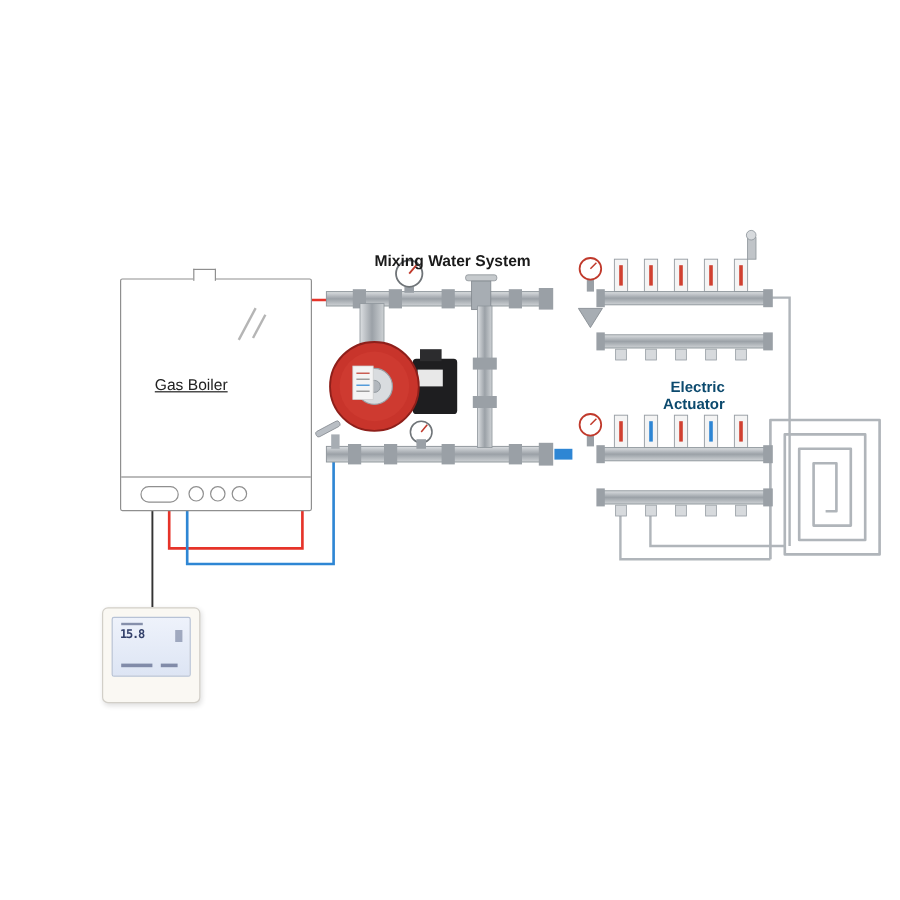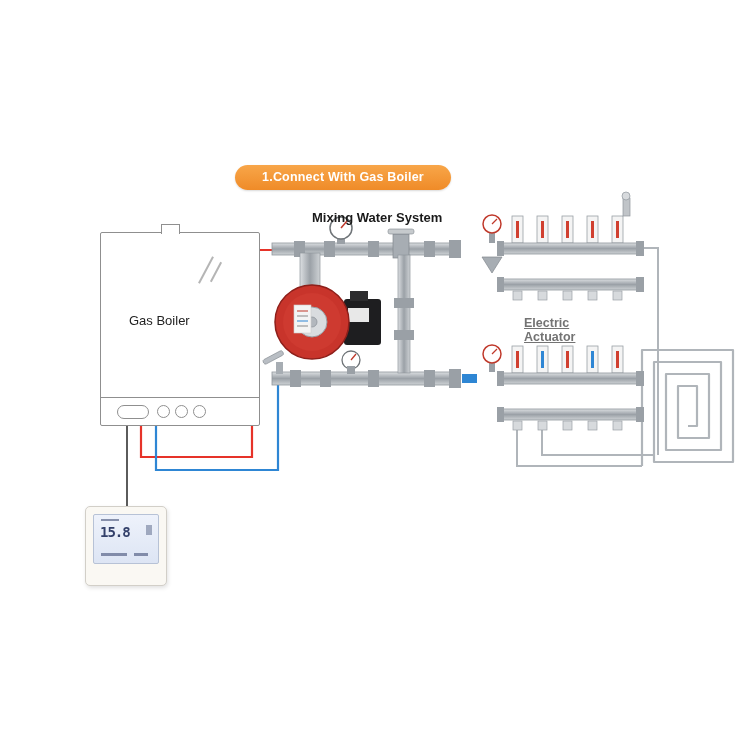--- a/index.html
+++ b/index.html
@@ -8,45 +8,45 @@
   .abs{position:absolute;}
 
   
   .banner{left:235px;top:165px;width:216px;height:25px;border-radius:13px;
           background:linear-gradient(#f8a649,#ef8b28);
           color:#ffffff;font-size:12.5px;font-weight:600;line-height:25px;
           text-align:center;letter-spacing:.2px;box-shadow:0 1px 2px rgba(0,0,0,.15);}
 
   
   .lbl-mixing{left:292px;top:210px;font-size:13px;font-weight:600;color:#1a1a1a;margin-left:20px;}
-  .lbl-actuator{left:524px;top:316px;width:80px;text-align:left;
-                font-size:12.5px;font-weight:700;color:#737373;line-height:14px;text-decoration:underline;}
+  .lbl-actuator{left:524px;top:316px;width:80px;text-align:right;
+                font-size:12.5px;font-weight:700;color:#0c4a6e;line-height:14px;}
 
   
   .boiler{left:100px;top:232px;width:158px;height:192px;background:#ffffff;
           border:1.5px solid #8f8f8f;border-radius:2px;}
   .boiler .flue{position:absolute;left:60px;top:-9px;width:17px;height:9px;
                 background:#fff;border:1.5px solid #8f8f8f;border-bottom:none;}
   .boiler .slash{position:absolute;width:2px;background:#b5b5b5;transform:rotate(28deg);}
   .boiler .slash.s1{left:104px;top:22px;height:30px;}
   .boiler .slash.s2{left:114px;top:28px;height:22px;}
-  .boiler .label{position:absolute;left:28px;top:80px;font-size:13px;font-weight:500;color:#222;}
+  .boiler .label{position:absolute;left:28px;top:80px;font-size:13px;font-weight:500;color:#222;text-decoration:underline;}
   .boiler .divider{position:absolute;left:0;right:0;top:164px;border-top:1.5px solid #8f8f8f;}
   .boiler .pill{position:absolute;left:16px;top:172px;width:30px;height:12px;
                 border:1.5px solid #8f8f8f;border-radius:8px;}
   .boiler .knob{position:absolute;top:172px;width:11px;height:11px;border:1.5px solid #8f8f8f;border-radius:50%;}
   .boiler .k1{left:56px}.boiler .k2{left:74px}.boiler .k3{left:92px}
 
   
   .thermostat{left:85px;top:506px;width:80px;height:78px;background:#faf8f3;
               border:1px solid #d2cfc8;border-radius:5px;box-shadow:1px 2px 4px rgba(0,0,0,.12);}
   .thermostat .screen{position:absolute;left:7px;top:7px;width:64px;height:48px;
               background:linear-gradient(#eef2fb,#dde5f4);border:1px solid #b7c2d6;border-radius:2px;}
   .thermostat .temp{position:absolute;left:6px;top:9px;font-family:"DejaVu Sans Mono",monospace;
-              font-size:14px;font-weight:bold;color:#33406a;letter-spacing:-1px;}
+              font-size:10px;font-weight:bold;color:#33406a;letter-spacing:-1px;}
   .thermostat .seg{position:absolute;background:#33406a;opacity:.55;}
   .thermostat .seg.a{left:7px;top:4px;width:18px;height:2px;}
   .thermostat .seg.b{left:7px;top:38px;width:26px;height:3px;}
   .thermostat .seg.c{left:40px;top:38px;width:14px;height:3px;}
   .thermostat .seg.d{left:52px;top:10px;width:6px;height:10px;opacity:.4;}
 
   svg{position:absolute;left:0;top:0;}
 </style>
 </head>
 <body>
@@ -196,21 +196,20 @@
       <rect x="497" y="407" width="7" height="15" fill="#9aa0a6"></rect>
       <rect x="636" y="407" width="8" height="15" fill="#9aa0a6"></rect>
       <rect x="513" y="421" width="9" height="9" fill="#d7dadd" stroke="#9aa0a6" stroke-width="0.7"></rect>
       <rect x="538" y="421" width="9" height="9" fill="#d7dadd" stroke="#9aa0a6" stroke-width="0.7"></rect>
       <rect x="563" y="421" width="9" height="9" fill="#d7dadd" stroke="#9aa0a6" stroke-width="0.7"></rect>
       <rect x="588" y="421" width="9" height="9" fill="#d7dadd" stroke="#9aa0a6" stroke-width="0.7"></rect>
       <rect x="613" y="421" width="9" height="9" fill="#d7dadd" stroke="#9aa0a6" stroke-width="0.7"></rect>
     </g>
   </svg>
 
-  <div class="abs banner">1.Connect With Gas Boiler</div>
 
   <div class="abs lbl-mixing">Mixing Water System</div>
 
   <div class="abs boiler">
     <div class="flue"></div>
     <div class="slash s1"></div>
     <div class="slash s2"></div>
     <div class="label">Gas Boiler</div>
     <div class="divider"></div>
     <div class="pill"></div>

